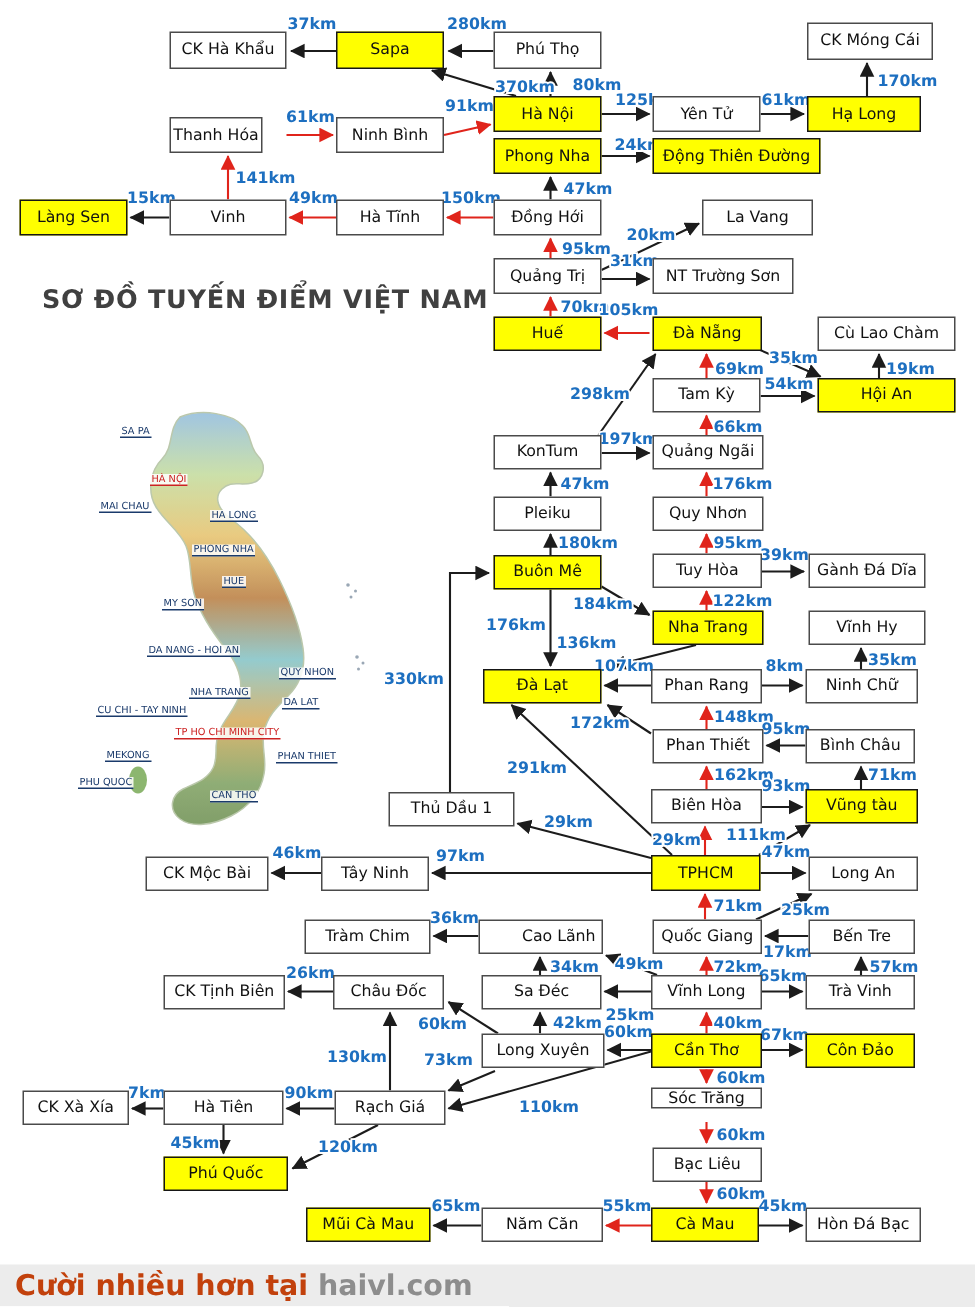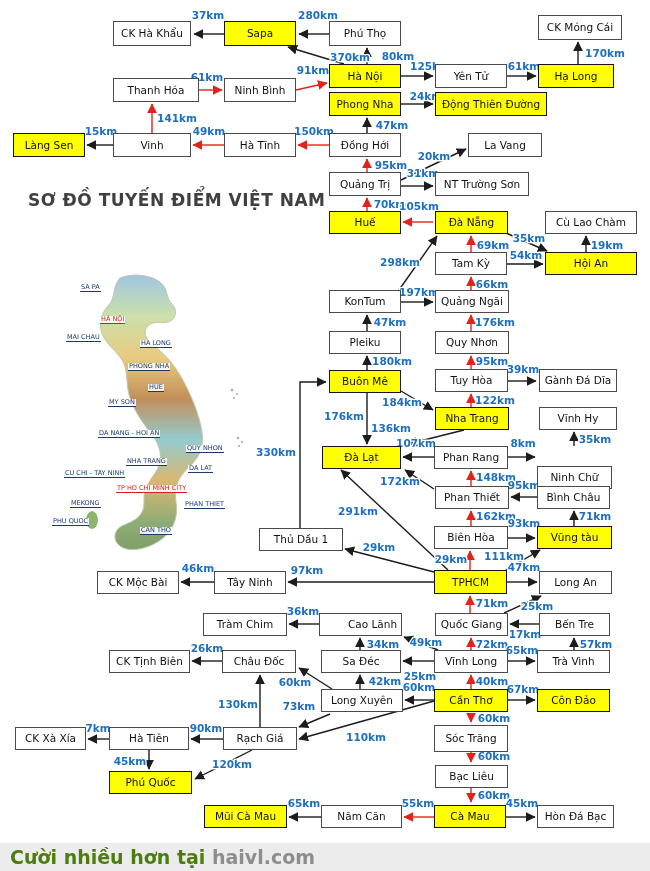--- a/index.html
+++ b/index.html
@@ -10,21 +10,21 @@
         font-size:10.5px;color:#111;background:#fff;border:1px solid #4a4a4a;
         box-sizing:border-box;white-space:nowrap;line-height:1;}
   .node.yellow{background:#ffff00;border-color:#161616;}
   #title{position:absolute;left:28px;top:190px;font-size:17px;font-weight:bold;
          color:#404040;letter-spacing:0.5px;white-space:nowrap;}
   .edge-label{font-size:10.5px;font-weight:bold;fill:#1d6fc0;
               paint-order:stroke;stroke:#ffffff;stroke-width:2.5px;}
   #footer{position:absolute;left:0;top:843px;width:650px;height:28px;background:#ececec;
           display:flex;align-items:center;padding-left:10px;box-sizing:border-box;
           font-size:19px;font-weight:bold;white-space:pre;}
-  #footer .pre{color:#4d7c0f;}
+  #footer .pre{color:#c2410c;}
   #footer .brand{color:#8d8d8d;}
   #map-wrap{position:absolute;left:50px;top:270px;width:200px;height:300px;}
   .map-label{position:absolute;font-size:6.5px;line-height:1.1;color:#1a3a6b;
              background:rgba(255,255,255,0.85);border-bottom:1px solid #1a3a6b;
              padding:0 1px;white-space:nowrap;}
   .map-label.red{color:#cc2222;border-bottom-color:#cc2222;}
 </style>
 </head>
 <body>
 
@@ -263,21 +263,21 @@
   <div id="title">SƠ ĐỒ TUYẾN ĐIỂM VIỆT NAM</div>
 
   <div id="nodes">
       <div class="node" style="left: 113px; top: 21px; width: 78px; height: 25px;">CK Hà Khẩu</div>
       <div class="node yellow" style="left: 224px; top: 21px; width: 72px; height: 25px;">Sapa</div>
       <div class="node" style="left: 329px; top: 21px; width: 72px; height: 25px;">Phú Thọ</div>
       <div class="node" style="left: 538px; top: 15px; width: 84px; height: 25px;">CK Móng Cái</div>
       <div class="node yellow" style="left: 329px; top: 64px; width: 72px; height: 24px;">Hà Nội</div>
       <div class="node" style="left: 435px; top: 64px; width: 72px; height: 24px;">Yên Tử</div>
       <div class="node yellow" style="left: 538px; top: 64px; width: 76px; height: 24px;">Hạ Long</div>
-      <div class="node" style="left: 113px; top: 78px; width: 86px; height: 24px;">Thanh Hóa</div>
+      <div class="node" style="left: 113px; top: 78px; width: 62px; height: 24px;">Thanh Hóa</div>
       <div class="node" style="left: 224px; top: 78px; width: 72px; height: 24px;">Ninh Bình</div>
       <div class="node yellow" style="left: 329px; top: 92px; width: 72px; height: 24px;">Phong Nha</div>
       <div class="node yellow" style="left: 435px; top: 92px; width: 112px; height: 24px;">Động Thiên Đường</div>
       <div class="node yellow" style="left: 13px; top: 133px; width: 72px; height: 24px;">Làng Sen</div>
       <div class="node" style="left: 113px; top: 133px; width: 78px; height: 24px;">Vinh</div>
       <div class="node" style="left: 224px; top: 133px; width: 72px; height: 24px;">Hà Tĩnh</div>
       <div class="node" style="left: 329px; top: 133px; width: 72px; height: 24px;">Đồng Hới</div>
       <div class="node" style="left: 468px; top: 133px; width: 74px; height: 24px;">La Vang</div>
       <div class="node" style="left: 329px; top: 172px; width: 72px; height: 24px;">Quảng Trị</div>
       <div class="node" style="left: 435px; top: 172px; width: 94px; height: 24px;">NT Trường Sơn</div>
@@ -290,21 +290,21 @@
       <div class="node" style="left: 435px; top: 290px; width: 74px; height: 23px;">Quảng Ngãi</div>
       <div class="node" style="left: 329px; top: 331px; width: 72px; height: 23px;">Pleiku</div>
       <div class="node" style="left: 435px; top: 331px; width: 74px; height: 23px;">Quy Nhơn</div>
       <div class="node yellow" style="left: 329px; top: 370px; width: 72px; height: 23px;">Buôn Mê</div>
       <div class="node" style="left: 435px; top: 369px; width: 73px; height: 23px;">Tuy Hòa</div>
       <div class="node" style="left: 539px; top: 369px; width: 78px; height: 23px;">Gành Đá Dĩa</div>
       <div class="node yellow" style="left: 435px; top: 407px; width: 74px; height: 23px;">Nha Trang</div>
       <div class="node" style="left: 539px; top: 407px; width: 78px; height: 23px;">Vĩnh Hy</div>
       <div class="node yellow" style="left: 322px; top: 446px; width: 79px; height: 23px;">Đà Lạt</div>
       <div class="node" style="left: 434px; top: 446px; width: 74px; height: 23px;">Phan Rang</div>
-      <div class="node" style="left: 537px; top: 446px; width: 75px; height: 23px; margin-top: 20px;">Ninh Chữ</div>
+      <div class="node" style="left: 537px; top: 446px; width: 75px; height: 23px;">Ninh Chữ</div>
       <div class="node" style="left: 435px; top: 486px; width: 74px; height: 23px;">Phan Thiết</div>
       <div class="node" style="left: 537px; top: 486px; width: 73px; height: 23px;">Bình Châu</div>
       <div class="node" style="left: 259px; top: 528px; width: 84px; height: 23px;">Thủ Dầu 1</div>
       <div class="node" style="left: 434px; top: 526px; width: 74px; height: 23px;">Biên Hòa</div>
       <div class="node yellow" style="left: 537px; top: 526px; width: 75px; height: 23px;">Vũng tàu</div>
       <div class="node" style="left: 97px; top: 571px; width: 82px; height: 23px;">CK Mộc Bài</div>
       <div class="node" style="left: 214px; top: 571px; width: 72px; height: 23px;">Tây Ninh</div>
       <div class="node yellow" style="left: 434px; top: 570px; width: 73px; height: 24px;">TPHCM</div>
       <div class="node" style="left: 539px; top: 571px; width: 73px; height: 23px;">Long An</div>
       <div class="node" style="left: 203px; top: 613px; width: 84px; height: 23px;">Tràm Chim</div>
@@ -315,21 +315,21 @@
       <div class="node" style="left: 222px; top: 650px; width: 74px; height: 23px;">Châu Đốc</div>
       <div class="node" style="left: 321px; top: 650px; width: 80px; height: 23px;">Sa Đéc</div>
       <div class="node" style="left: 434px; top: 650px; width: 74px; height: 23px;">Vĩnh Long</div>
       <div class="node" style="left: 537px; top: 650px; width: 73px; height: 23px;">Trà Vinh</div>
       <div class="node" style="left: 321px; top: 689px; width: 82px; height: 23px;">Long Xuyên</div>
       <div class="node yellow" style="left: 434px; top: 689px; width: 74px; height: 23px;">Cần Thơ</div>
       <div class="node yellow" style="left: 537px; top: 689px; width: 73px; height: 23px;">Côn Đảo</div>
       <div class="node" style="left: 15px; top: 727px; width: 71px; height: 23px;">CK Xà Xía</div>
       <div class="node" style="left: 109px; top: 727px; width: 80px; height: 23px;">Hà Tiên</div>
       <div class="node" style="left: 223px; top: 727px; width: 74px; height: 23px;">Rạch Giá</div>
-      <div class="node" style="left: 434px; top: 725px; width: 74px; height: 27px;">Sóc Trăng</div>
+      <div class="node" style="left: 434px; top: 725px; width: 74px; height: 14px;">Sóc Trăng</div>
       <div class="node yellow" style="left: 109px; top: 771px; width: 83px; height: 23px;">Phú Quốc</div>
       <div class="node" style="left: 435px; top: 765px; width: 73px; height: 23px;">Bạc Liêu</div>
       <div class="node yellow" style="left: 204px; top: 805px; width: 83px; height: 23px;">Mũi Cà Mau</div>
       <div class="node" style="left: 321px; top: 805px; width: 81px; height: 23px;">Năm Căn</div>
       <div class="node yellow" style="left: 434px; top: 805px; width: 72px; height: 23px;">Cà Mau</div>
       <div class="node" style="left: 537px; top: 805px; width: 77px; height: 23px;">Hòn Đá Bạc</div>
     </div>
 
   <div id="footer"><span class="pre">Cười nhiều hơn tại </span><span class="brand">haivl.com</span></div>
 </div>

